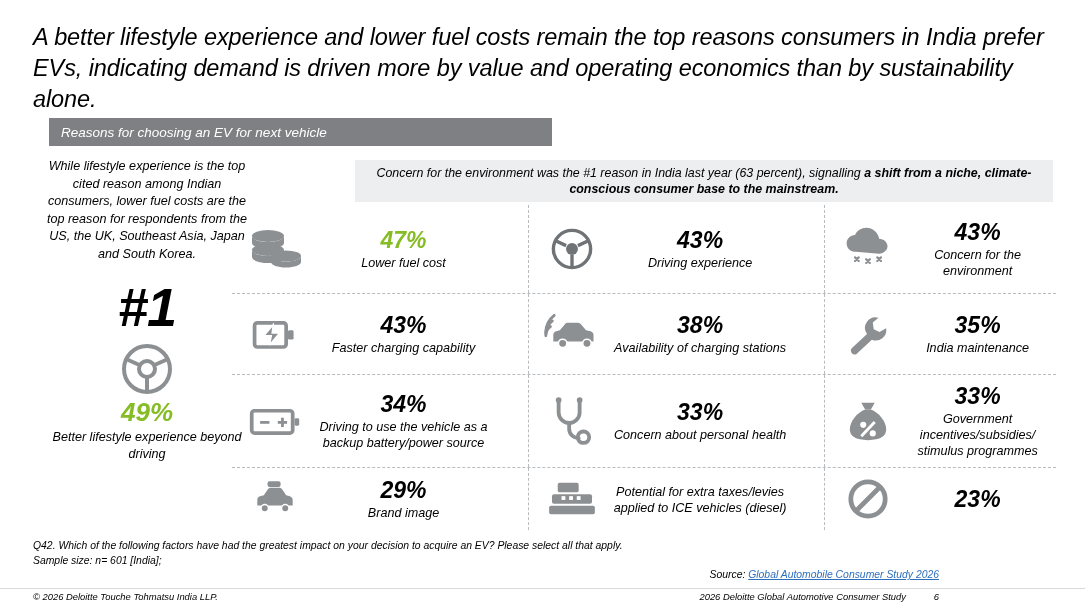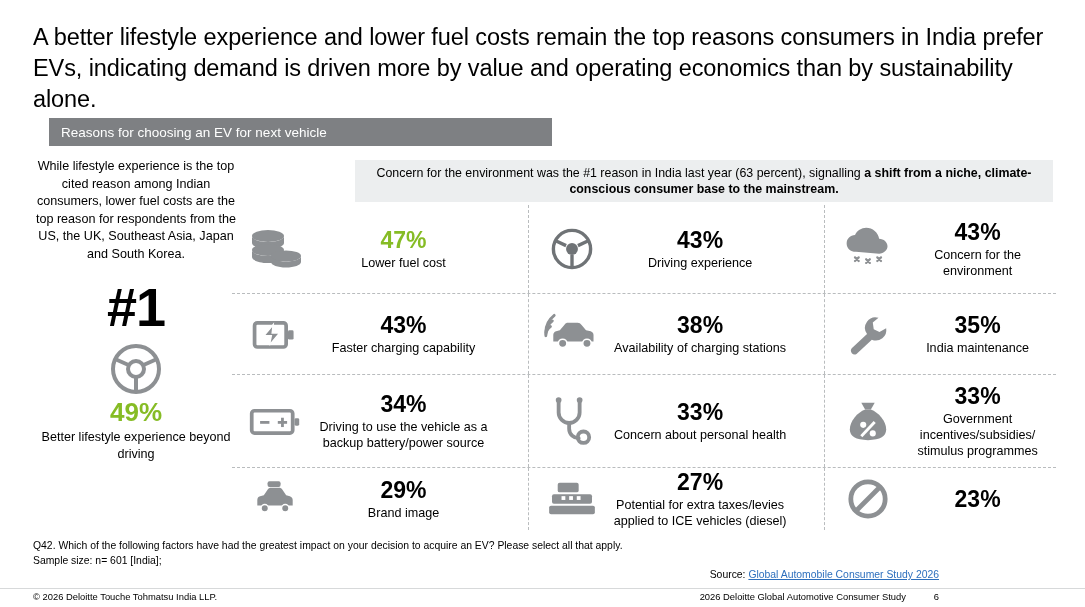--- a/index.html
+++ b/index.html
@@ -12,20 +12,21 @@
     background: #ffffff;
     font-family: "Liberation Sans", sans-serif;
     color: #000000;
     overflow: hidden;
     position: relative;
   }
   .page {
     position: relative;
     width: 969px;
     height: 607px;
+    font-style: italic;
   }
   .headline {
     position: absolute;
     left: 33px;
     top: 22px;
     width: 1020px;
     font-size: 23.5px;
     line-height: 31px;
     font-weight: 400;
     color: #000;
@@ -43,21 +44,21 @@
     padding-left: 12px;
     box-sizing: border-box;
   }
   .subtitle-bar span {
     color: #ffffff;
     font-size: 13.5px;
     font-weight: 400;
   }
   .leftcol {
     position: absolute;
-    left: 22px;
+    left: 33px;
     top: 158px;
     width: 228px;
     height: 270px;
     text-align: center;
   }
   .leftcol .note {
     font-size: 12.6px;
     line-height: 17.5px;
     color: #000;
     padding: 0 8px;
@@ -393,21 +394,20 @@
           <svg width="52" height="40" viewBox="0 0 54 42">
             <rect x="12" y="4" width="22" height="10" rx="2" fill="#8d9093"></rect>
             <rect x="6" y="16" width="42" height="10" rx="2" fill="#8d9093"></rect>
             <rect x="3" y="28" width="48" height="9" rx="2" fill="#8d9093"></rect>
             <rect x="16" y="18" width="4" height="4" fill="#ffffff"></rect>
             <rect x="24" y="18" width="4" height="4" fill="#ffffff"></rect>
             <rect x="32" y="18" width="4" height="4" fill="#ffffff"></rect>
           </svg>
         </div>
         <div class="txt">
-          <div class="pct">27%</div>
           <div class="lbl">Potential for extra taxes/levies applied to ICE vehicles (diesel)</div>
         </div>
       </div>
       <div class="cell" style="width:248px;height:62px;">
         <div class="icon">
           <svg width="42" height="42" viewBox="0 0 44 44">
             <circle cx="22" cy="22" r="18" fill="none" stroke="#8d9093" stroke-width="5"></circle>
             <line x1="10" y1="34" x2="34" y2="10" stroke="#8d9093" stroke-width="5"></line>
           </svg>
         </div>

